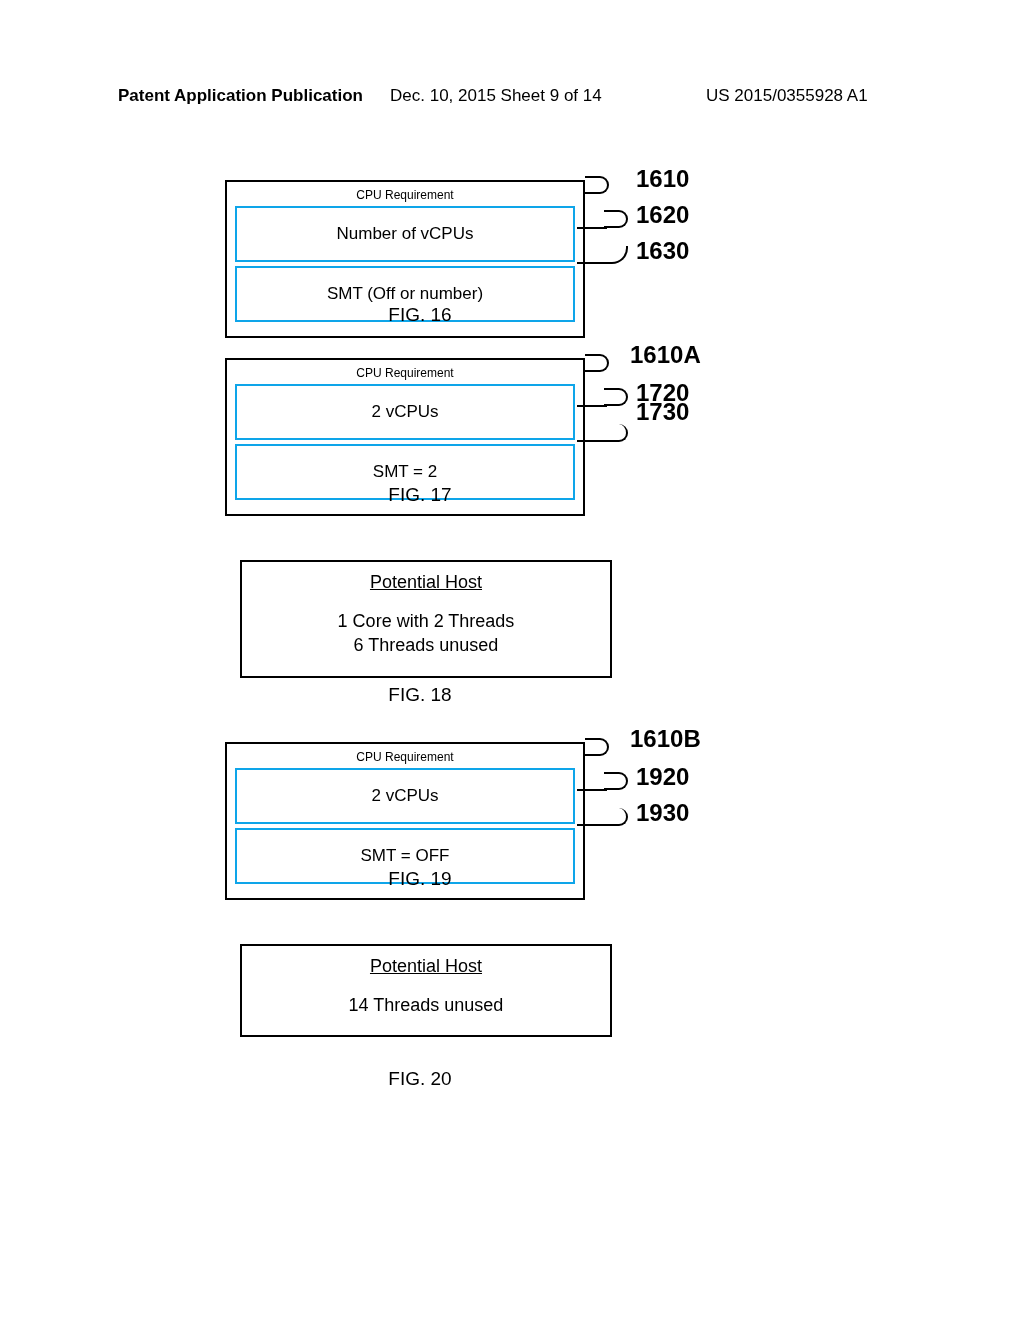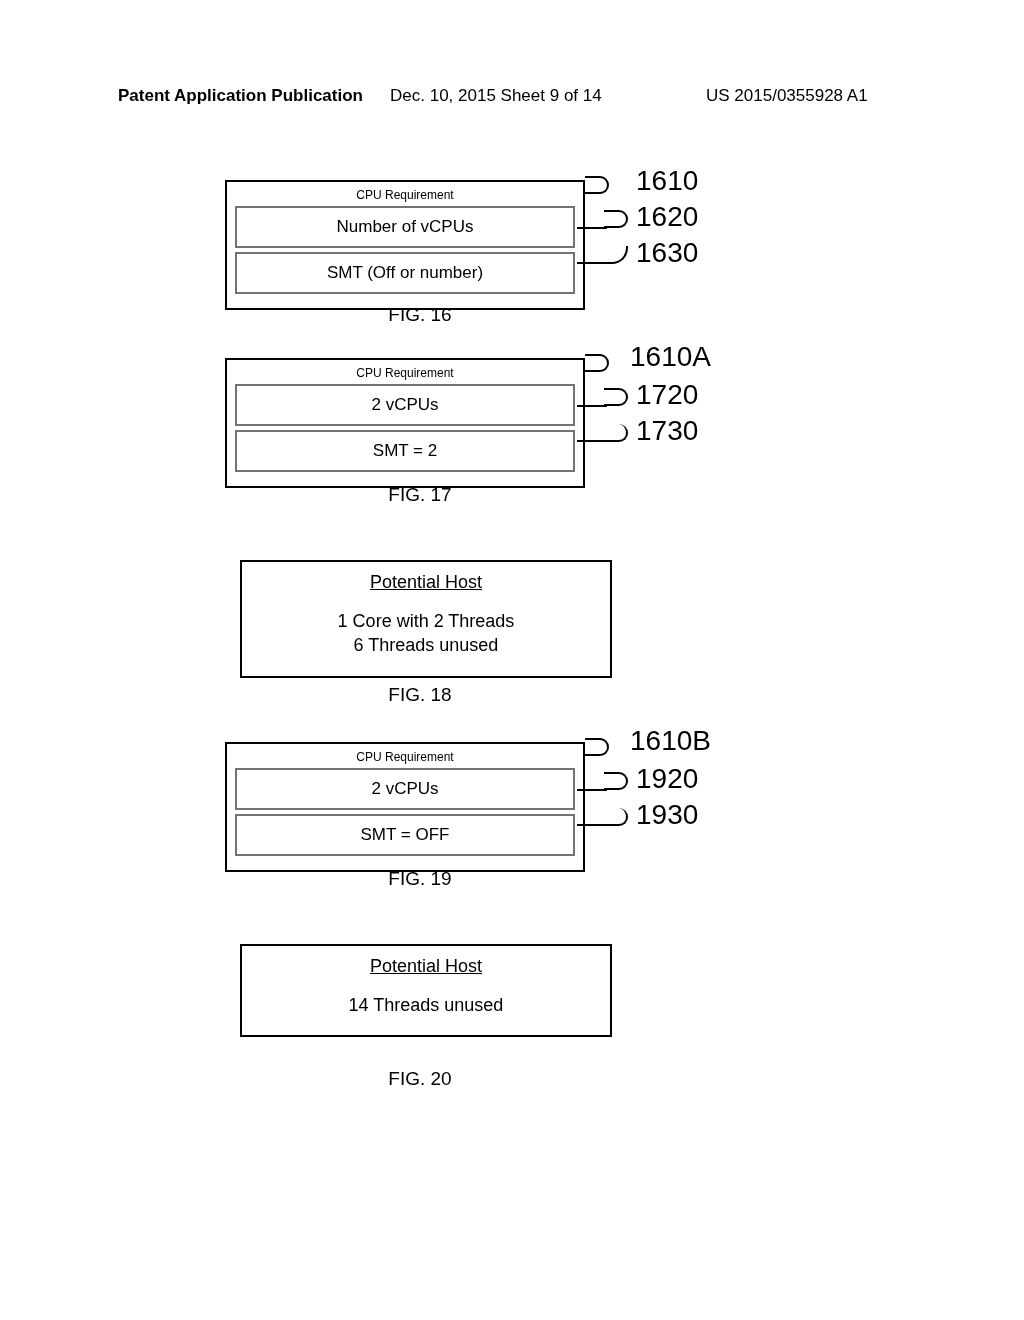--- a/index.html
+++ b/index.html
@@ -36,31 +36,32 @@
       border: 2px solid #000;
       padding-top: 6px;
       padding-bottom: 10px;
     }
     .req-title {
       text-align: center;
       font-size: 12px;
       margin-bottom: 4px;
     }
     .req-row {
-      border: 2px solid #737373;
+      border: 2px solid #0ea5e9;
       margin: 1px 8px 4px 8px;
       text-align: center;
       font-size: 17px;
-      padding: 9px 0;
+      padding: 16px 0;
       position: relative;
     }
 
     .ref-label {
       position: absolute;
-      font-size: 28px;
+      font-size: 24px;
+      font-weight: bold;
     }
     .lead-line {
       position: absolute;
       background: #000;
     }
     .arc {
       position: absolute;
       width: 24px;
       height: 28px;
       border: 2px solid #000;
@@ -118,21 +119,21 @@
   <div class="req-row">2 vCPUs</div>
   <div class="req-row">SMT = 2</div>
 </div>
 <div class="arc" style="top:354px; left:585px; height:18px;"></div>
 <div class="ref-label" style="top:341px; left:630px;">1610A</div>
 <div class="lead-line" style="top:405px; left:577px; width:30px; height:2px;"></div>
 <div class="arc" style="top:388px; left:604px; height:18px;"></div>
 <div class="ref-label" style="top:379px; left:636px;">1720</div>
 <div class="lead-line" style="top:440px; left:577px; width:30px; height:2px;"></div>
 <div class="arc" style="top:424px; left:604px; height:18px; border-top:none;"></div>
-<div class="ref-label" style="top:415px; left:636px;">1730</div>
+<div class="ref-label" style="top:398px; left:636px;">1730</div>
 <div class="figure-label" style="position:absolute; top:476px;">FIG. 17</div>
 
 <div class="host-box" style="top:560px;">
   <div class="host-title">Potential Host</div>
   <div class="host-line">1 Core with 2 Threads</div>
   <div class="host-line">6 Threads unused</div>
 </div>
 <div class="figure-label" style="position:absolute; top:676px;">FIG. 18</div>
 
 <div class="req-box" style="top:742px;">

